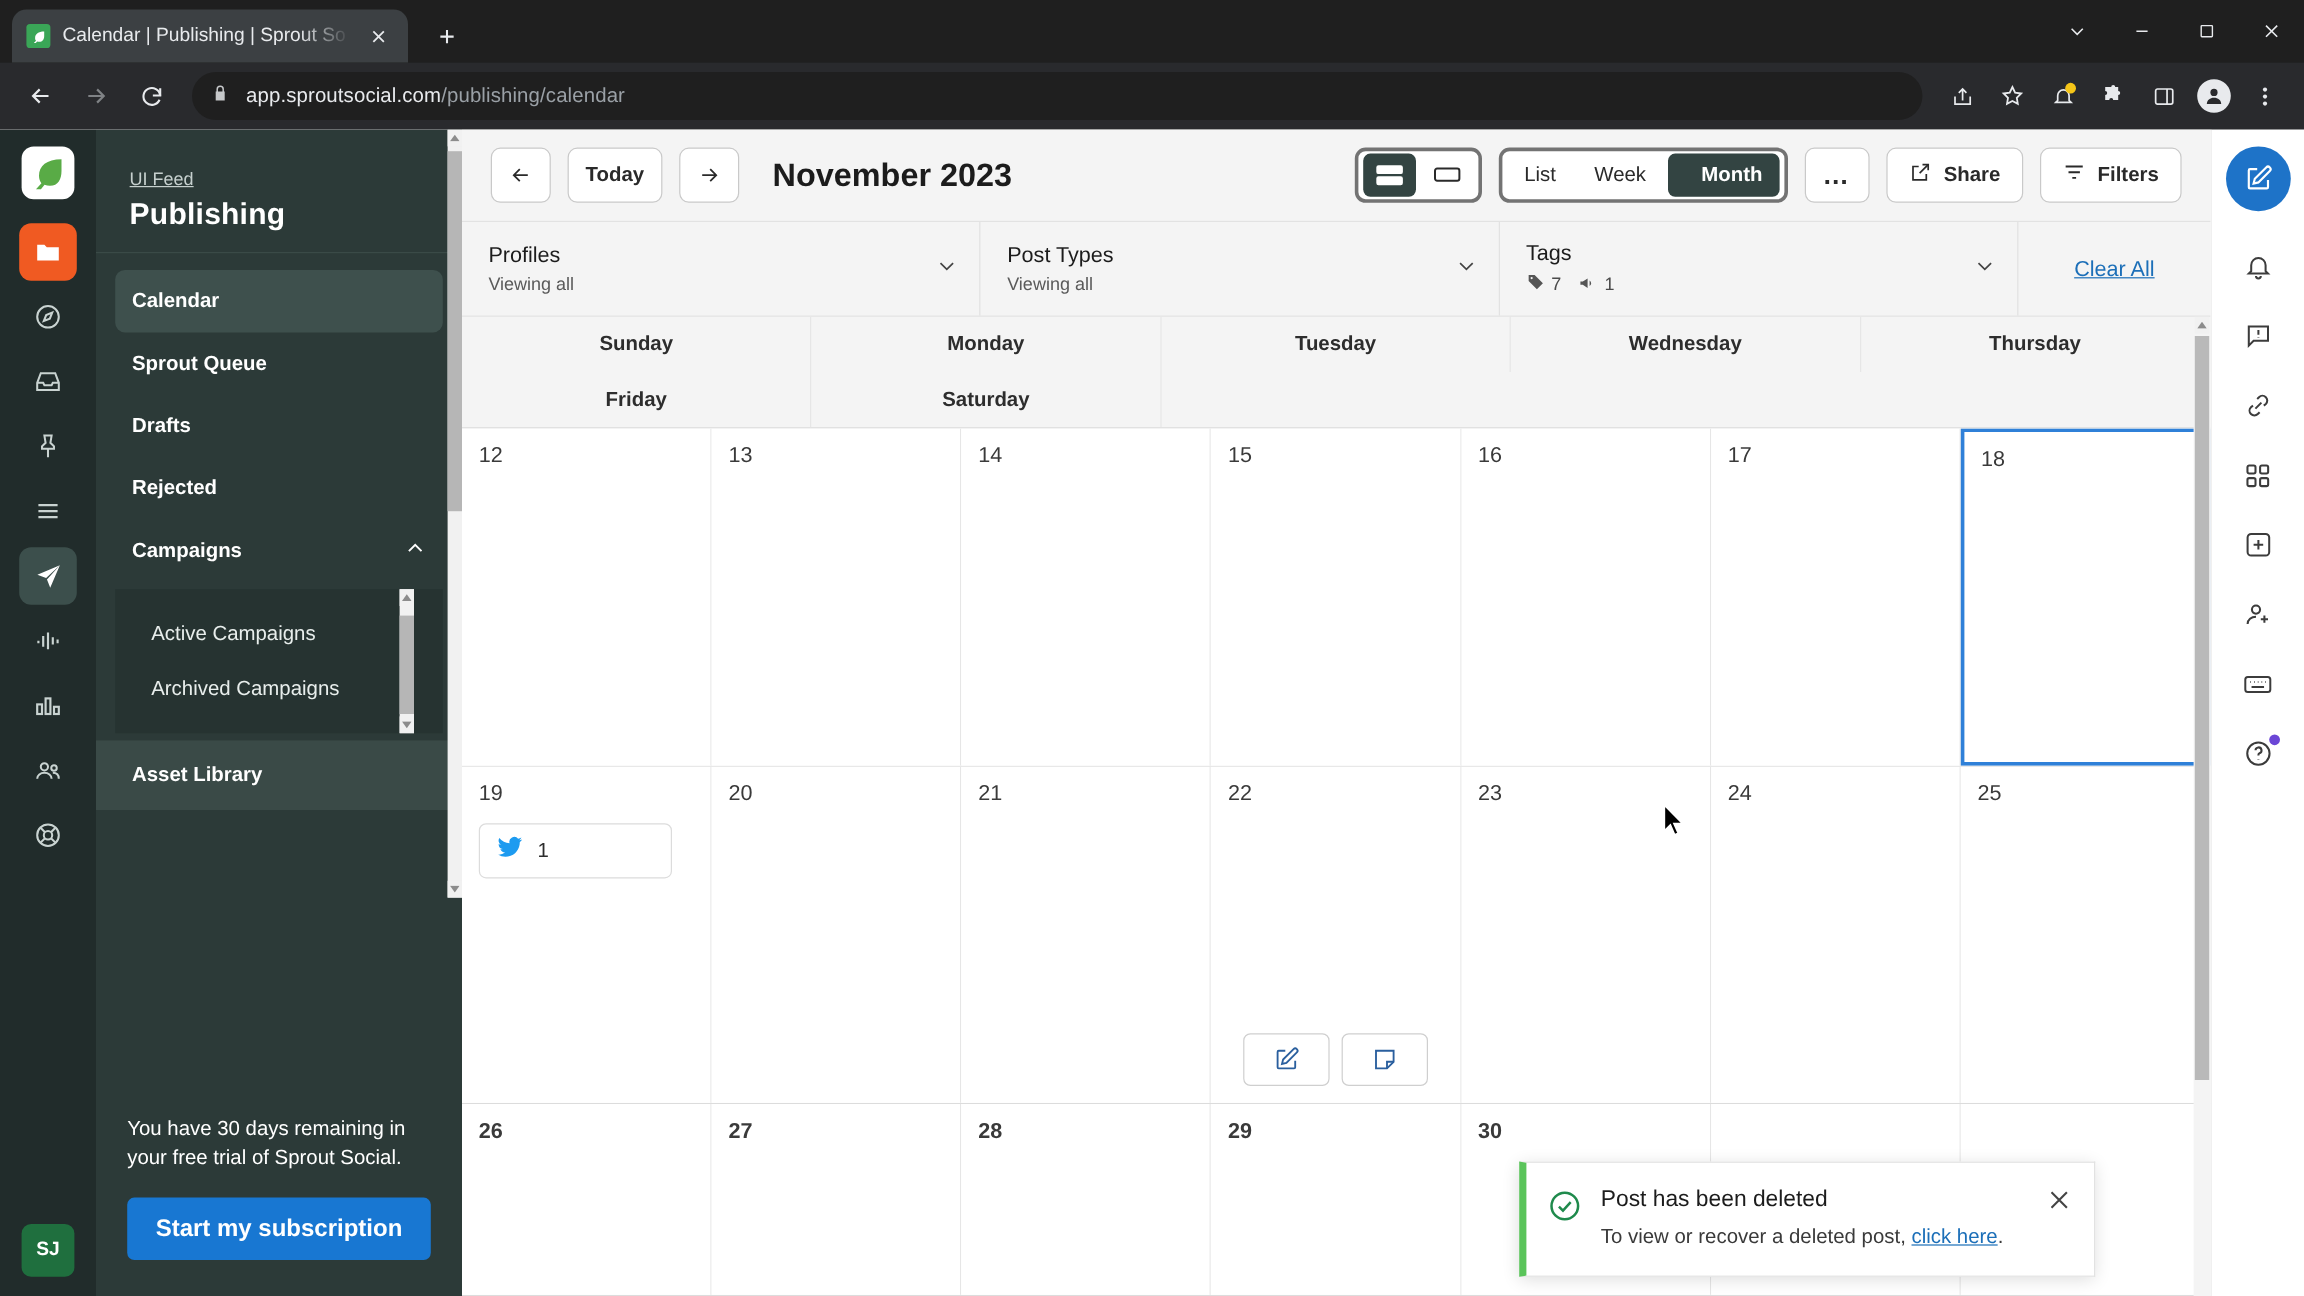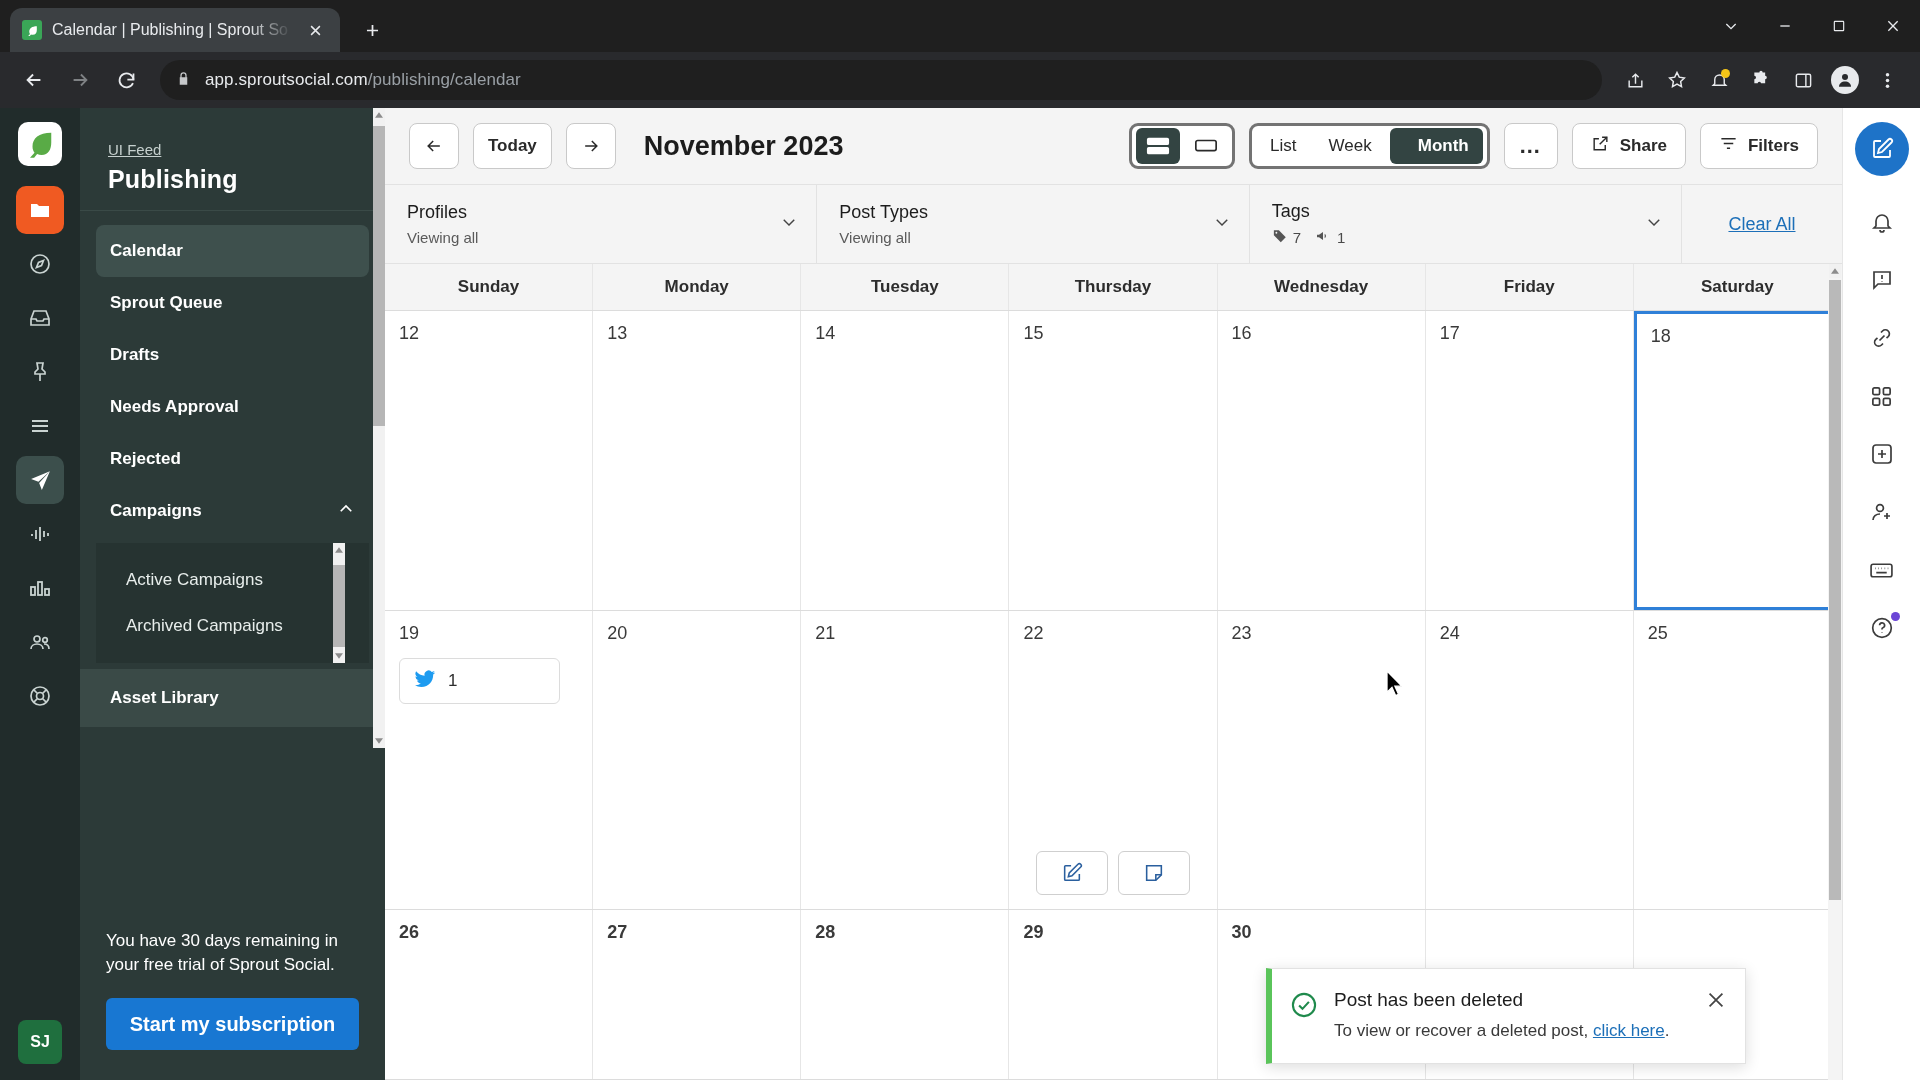--- a/index.html
+++ b/index.html
@@ -140,21 +140,21 @@
   }
   .filter-label { font-size: 18px; color:#1c1c1c; }
   .filter-value { font-size: 15px; color:#5a5a5a; margin-top: 6px; display:flex; align-items:center; gap: 14px;}
   .filter-chev { position:absolute; right: 18px; top: 50%; transform: translateY(-50%); color:#444; }
   .chip { display:inline-flex; align-items:center; gap:6px; color:#4a4a4a; font-size:15px; }
   .clear-all { width: 160px; display:flex; align-items:center; justify-content:center;
       color:#1c6fb8; font-size:18px; text-decoration: underline; flex: none; }
 
   
   .calwrap { flex:1; display:flex; flex-direction:column; overflow:hidden; position:relative; }
-  .dow-row { display: grid; grid-template-columns: repeat(7, 1fr); background:#f4f4f4; flex:none;
+  .dow-row { display: grid; grid-template-columns: repeat(5, 1fr); background:#f4f4f4; flex:none;
       border-bottom: 1px solid #dcdcdc; }
   .dow { height: 46px; display:flex; align-items:center; justify-content:center;
       font-size: 17px; font-weight:700; color:#2d2d2d; border-right:1px solid #e6e6e6;}
   .weeks { flex:1; display:flex; flex-direction:column; overflow:hidden; }
   .week { display:grid; grid-template-columns: repeat(7, 1fr); border-bottom:1px solid #dcdcdc; position: relative;}
   .week.w1 { height: 300px; }
   .week.w2 { height: 300px; }
   .week.w3 { height: 170px; font-weight: bold; }
   .cell { border-right:1px solid #e6e6e6; padding: 12px 14px; position: relative; min-width:0; background:#fff;}
   .daynum { font-size: 18px; color:#3a3a3a; }
@@ -393,23 +393,20 @@
       </div>
       <div class="subnav-list">
         <div class="nav-item selected">
           <span>Calendar</span>
         </div>
         <div class="nav-item">
           <span>Sprout Queue</span>
         </div>
         <div class="nav-item">
           <span>Drafts</span>
-        </div>
-        <div class="nav-item">
-          <span>Needs Approval</span>
         </div>
         <div class="nav-item">
           <span>Rejected</span>
         </div>
         <div class="nav-item">
           <span>Campaigns</span>
           <span>
             <svg width="18" height="18" viewBox="0 0 24 24" fill="none" stroke="#fff" stroke-width="2.2">
                 <path d="M5 15l7-7 7 7"></path>
               </svg>
@@ -570,22 +567,22 @@
           </span>
         </div>
         <div class="clear-all">Clear All</div>
       </div>
 
       <div class="calwrap">
         <div class="dow-row">
           <div class="dow">Sunday</div>
           <div class="dow">Monday</div>
           <div class="dow">Tuesday</div>
+          <div class="dow">Wednesday</div>
           <div class="dow">Thursday</div>
-          <div class="dow">Wednesday</div>
           <div class="dow">Friday</div>
           <div class="dow">Saturday</div>
         </div>
 
         <div class="weeks">
 
           <div class="week w1">
             <div class="cell">
                 <div class="daynum">12</div>
               </div>

